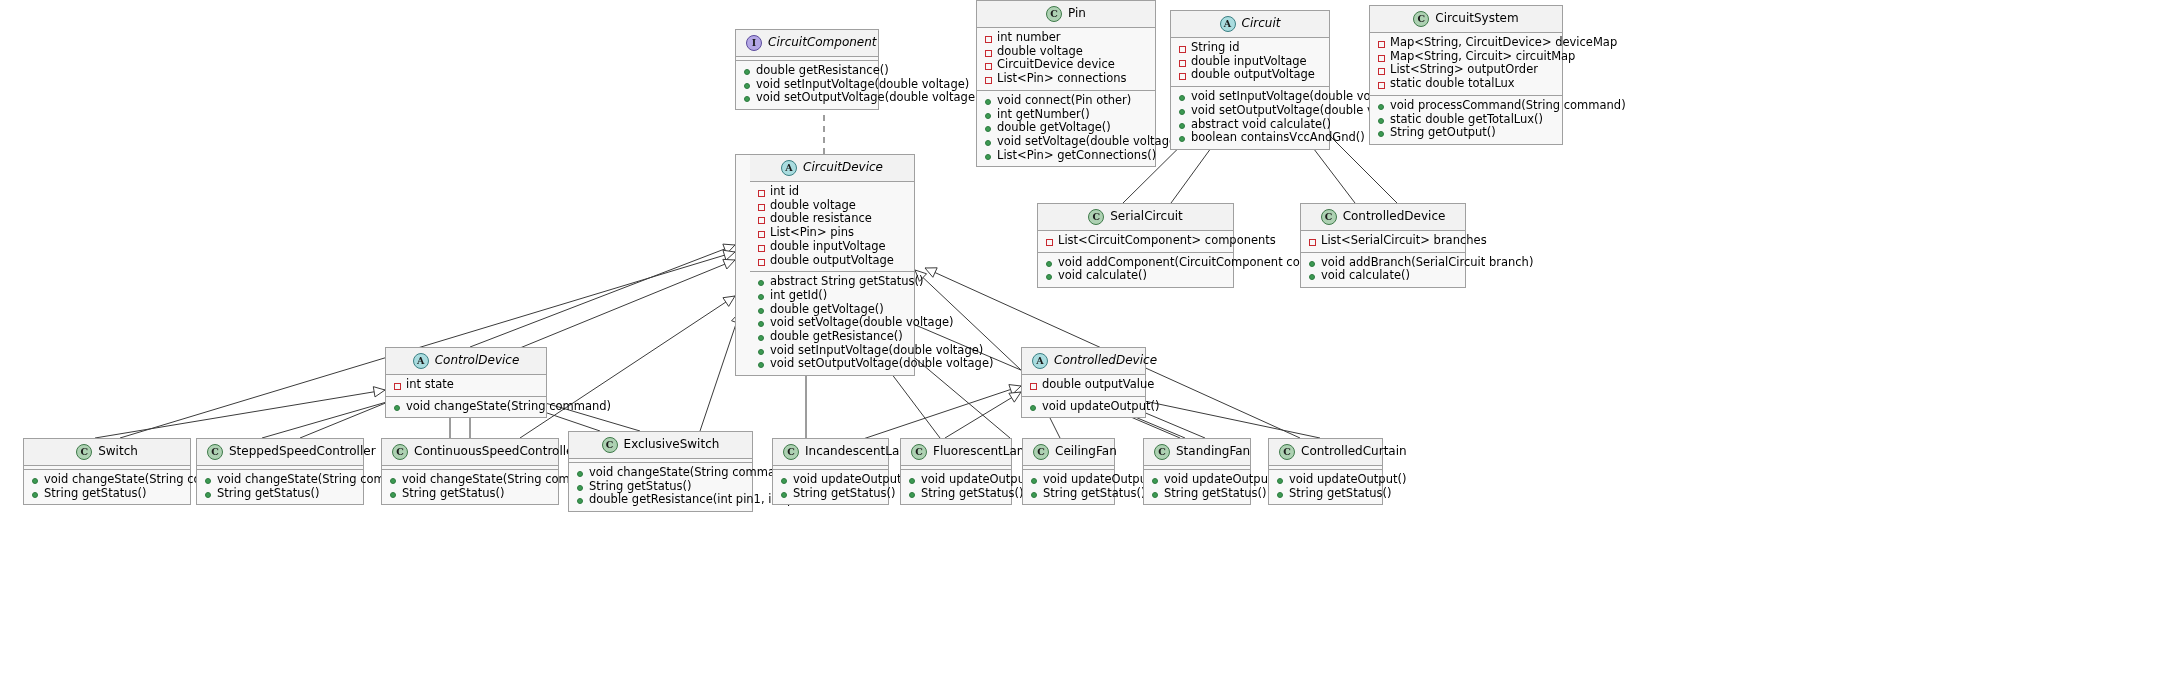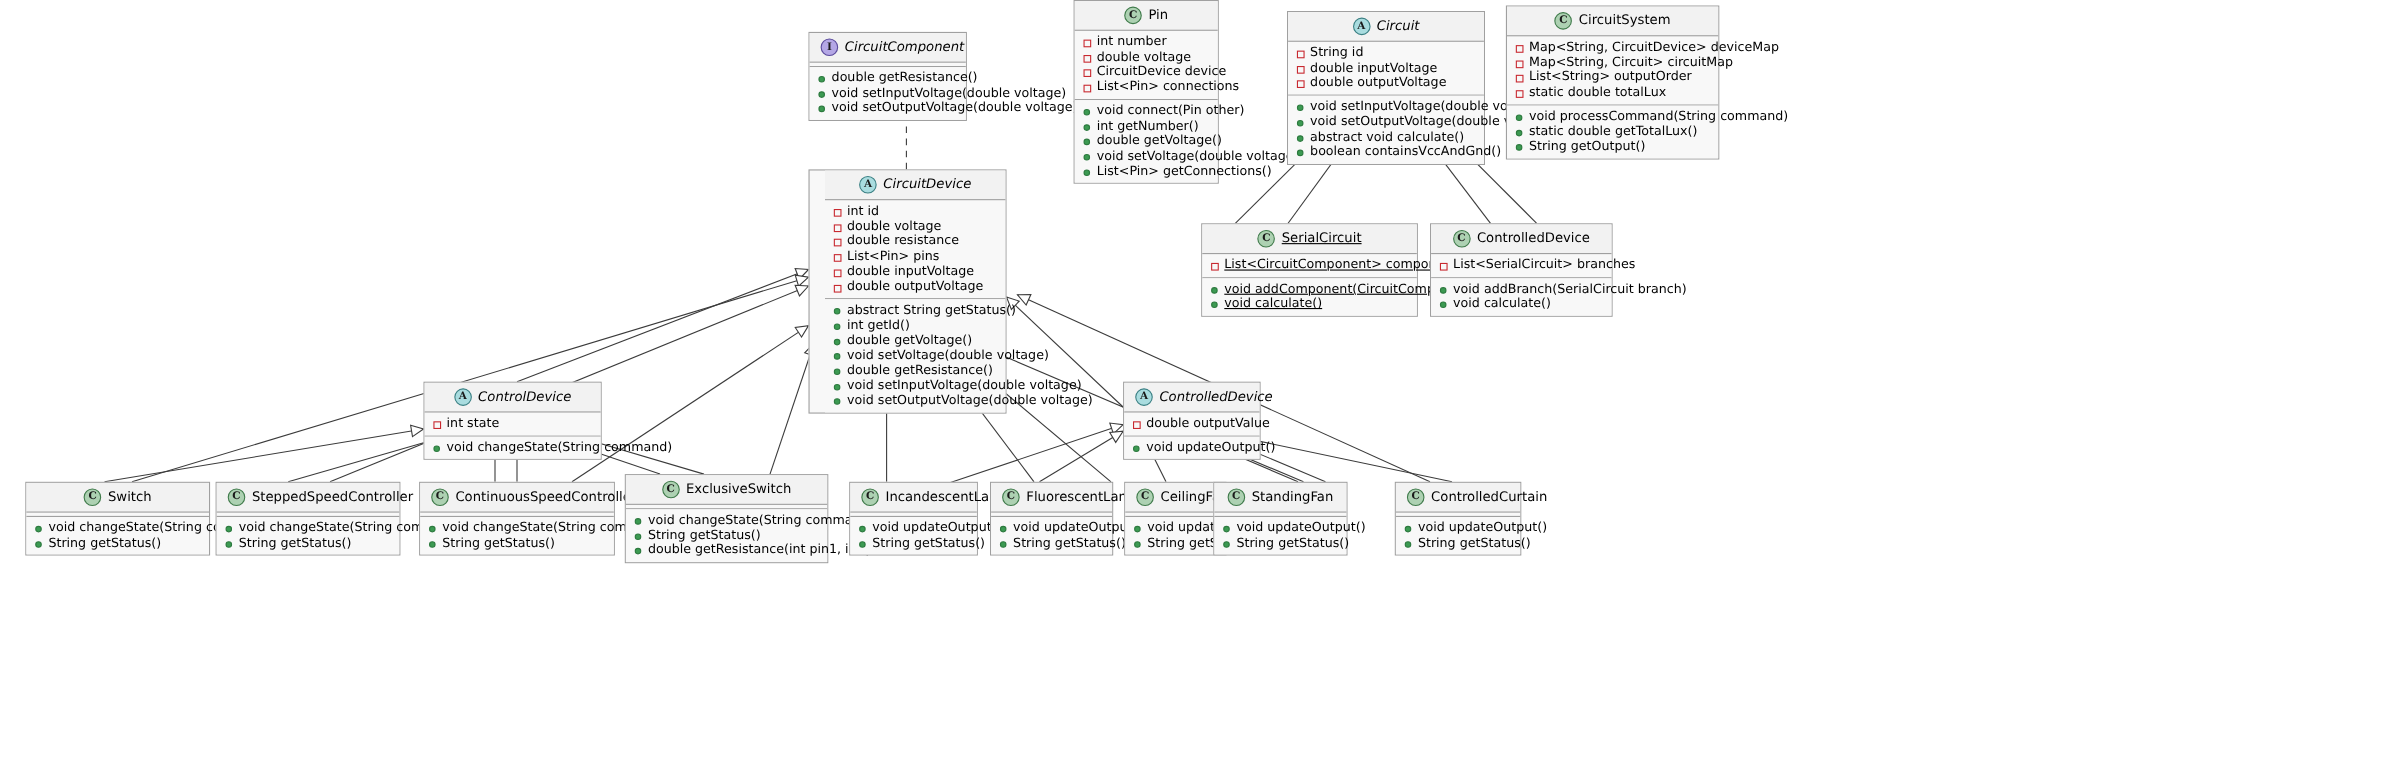--- a/index.html
+++ b/index.html
@@ -167,37 +167,37 @@
   <div id="boxes">
       <div class="uml iface" style="left: 735px; top: 29px; width: 144px;">
         <div class="uml-head"><span class="stereo i">I</span><span class="tname">CircuitComponent</span></div>
         <div class="uml-sec empty"></div>
         <div class="uml-sec">
           <div class="mem method"><span class="bullet"></span><span>double getResistance()</span></div>
           <div class="mem method"><span class="bullet"></span><span>void setInputVoltage(double voltage)</span></div>
           <div class="mem method"><span class="bullet"></span><span>void setOutputVoltage(double voltage)</span></div>
         </div>
       </div>
-      <div class="uml concrete" style="left: 976px; top: 0px; width: 132px;">
+      <div class="uml concrete" style="left: 976px; top: 0px; width: 180px;">
         <div class="uml-head"><span class="stereo c">C</span><span class="tname">Pin</span></div>
         <div class="uml-sec">
           <div class="mem field"><span class="bullet"></span><span>int number</span></div>
           <div class="mem field"><span class="bullet"></span><span>double voltage</span></div>
           <div class="mem field"><span class="bullet"></span><span>CircuitDevice device</span></div>
           <div class="mem field"><span class="bullet"></span><span>List&lt;Pin&gt; connections</span></div>
         </div>
         <div class="uml-sec">
           <div class="mem method"><span class="bullet"></span><span>void connect(Pin other)</span></div>
           <div class="mem method"><span class="bullet"></span><span>int getNumber()</span></div>
           <div class="mem method"><span class="bullet"></span><span>double getVoltage()</span></div>
           <div class="mem method"><span class="bullet"></span><span>void setVoltage(double voltage)</span></div>
           <div class="mem method"><span class="bullet"></span><span>List&lt;Pin&gt; getConnections()</span></div>
         </div>
       </div>
-      <div class="uml abstract" style="left: 1170px; top: 10px; width: 180px;">
+      <div class="uml abstract" style="left: 1170px; top: 10px; width: 160px;">
         <div class="uml-head"><span class="stereo a">A</span><span class="tname">Circuit</span></div>
         <div class="uml-sec">
           <div class="mem field"><span class="bullet"></span><span>String id</span></div>
           <div class="mem field"><span class="bullet"></span><span>double inputVoltage</span></div>
           <div class="mem field"><span class="bullet"></span><span>double outputVoltage</span></div>
         </div>
         <div class="uml-sec">
           <div class="mem method"><span class="bullet"></span><span>void setInputVoltage(double voltage)</span></div>
           <div class="mem method"><span class="bullet"></span><span>void setOutputVoltage(double voltage)</span></div>
           <div class="mem method"><span class="bullet"></span><span>abstract void calculate()</span></div>
@@ -231,21 +231,21 @@
         <div class="uml-sec">
           <div class="mem method"><span class="bullet"></span><span>abstract String getStatus()</span></div>
           <div class="mem method"><span class="bullet"></span><span>int getId()</span></div>
           <div class="mem method"><span class="bullet"></span><span>double getVoltage()</span></div>
           <div class="mem method"><span class="bullet"></span><span>void setVoltage(double voltage)</span></div>
           <div class="mem method"><span class="bullet"></span><span>double getResistance()</span></div>
           <div class="mem method"><span class="bullet"></span><span>void setInputVoltage(double voltage)</span></div>
           <div class="mem method"><span class="bullet"></span><span>void setOutputVoltage(double voltage)</span></div>
         </div>
       </div>
-      <div class="uml concrete" style="left: 1092px; top: 203px; width: 197px; text-decoration: underline;">
+      <div class="uml concrete" style="left: 1037px; top: 203px; width: 197px;">
         <div class="uml-head"><span class="stereo c">C</span><span class="tname">SerialCircuit</span></div>
         <div class="uml-sec">
           <div class="mem field"><span class="bullet"></span><span>List&lt;CircuitComponent&gt; components</span></div>
         </div>
         <div class="uml-sec">
           <div class="mem method"><span class="bullet"></span><span>void addComponent(CircuitComponent component)</span></div>
           <div class="mem method"><span class="bullet"></span><span>void calculate()</span></div>
         </div>
       </div>
       <div class="uml concrete" style="left: 1300px; top: 203px; width: 166px;">
@@ -326,21 +326,21 @@
         </div>
       </div>
       <div class="uml concrete" style="left: 1022px; top: 438px; width: 93px;">
         <div class="uml-head"><span class="stereo c">C</span><span class="tname">CeilingFan</span></div>
         <div class="uml-sec empty"></div>
         <div class="uml-sec">
           <div class="mem method"><span class="bullet"></span><span>void updateOutput()</span></div>
           <div class="mem method"><span class="bullet"></span><span>String getStatus()</span></div>
         </div>
       </div>
-      <div class="uml concrete" style="left: 1103px; top: 438px; width: 122px;">
+      <div class="uml concrete" style="left: 1143px; top: 438px; width: 108px;">
         <div class="uml-head"><span class="stereo c">C</span><span class="tname">StandingFan</span></div>
         <div class="uml-sec empty"></div>
         <div class="uml-sec">
           <div class="mem method"><span class="bullet"></span><span>void updateOutput()</span></div>
           <div class="mem method"><span class="bullet"></span><span>String getStatus()</span></div>
         </div>
       </div>
       <div class="uml concrete" style="left: 1268px; top: 438px; width: 115px;">
         <div class="uml-head"><span class="stereo c">C</span><span class="tname">ControlledCurtain</span></div>
         <div class="uml-sec empty"></div>

